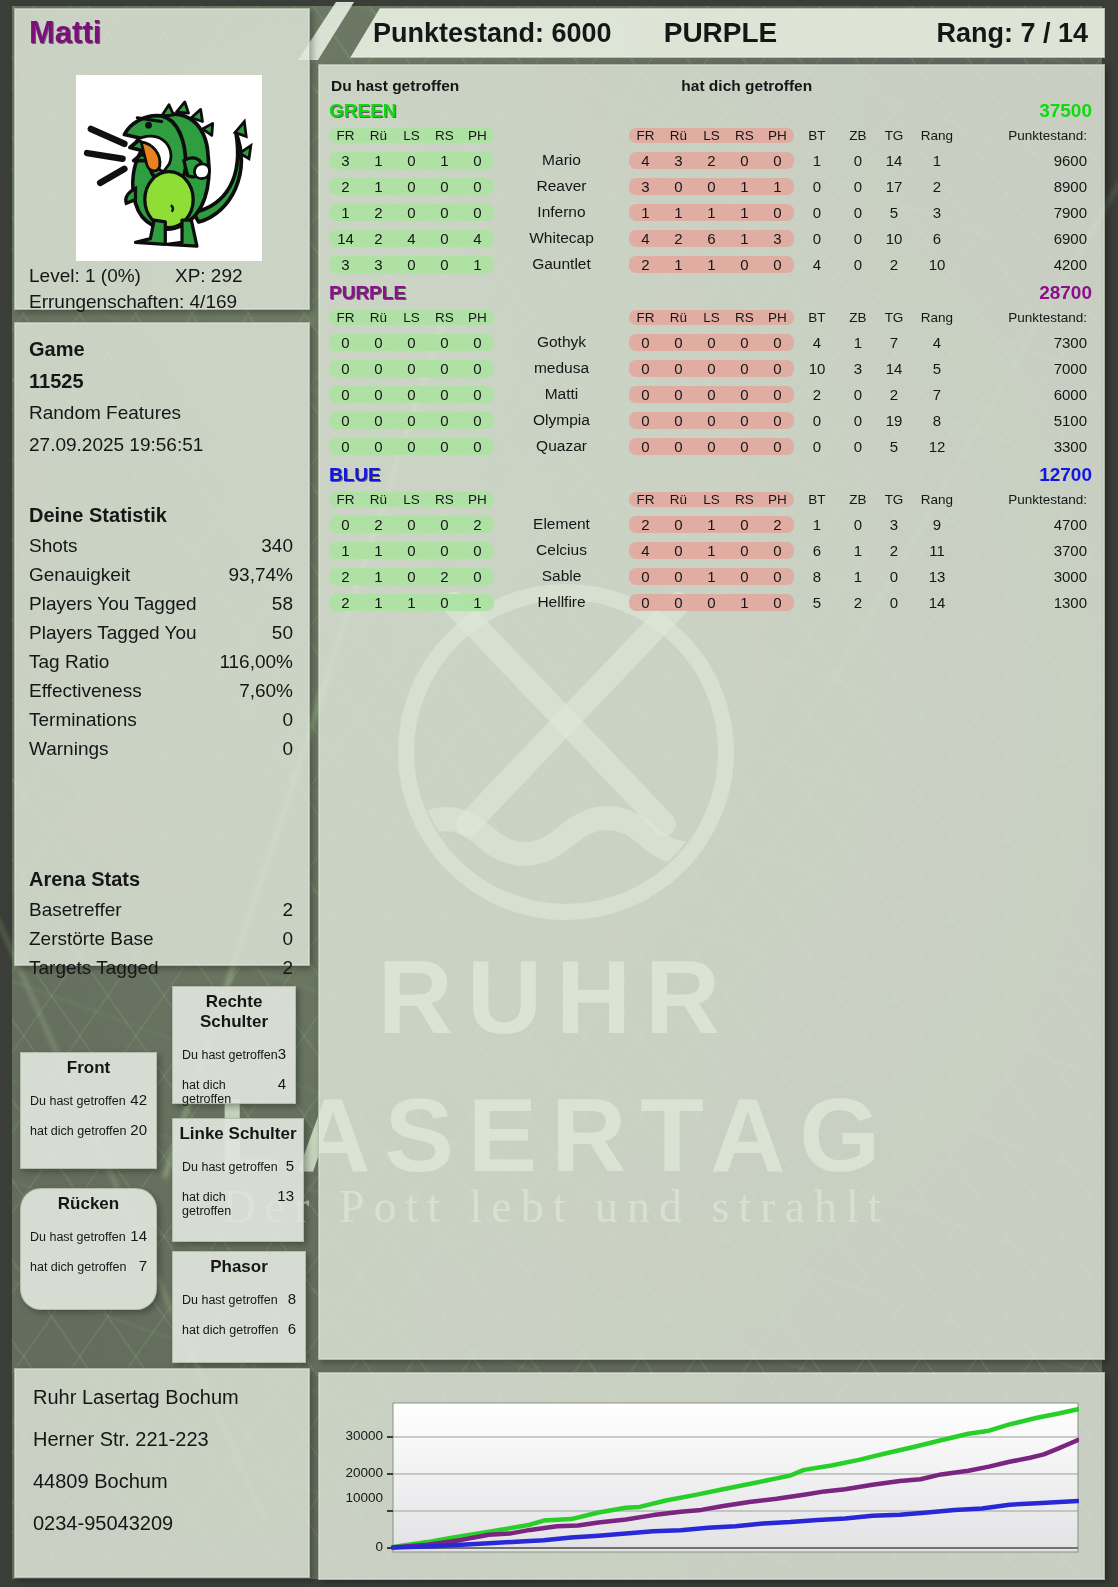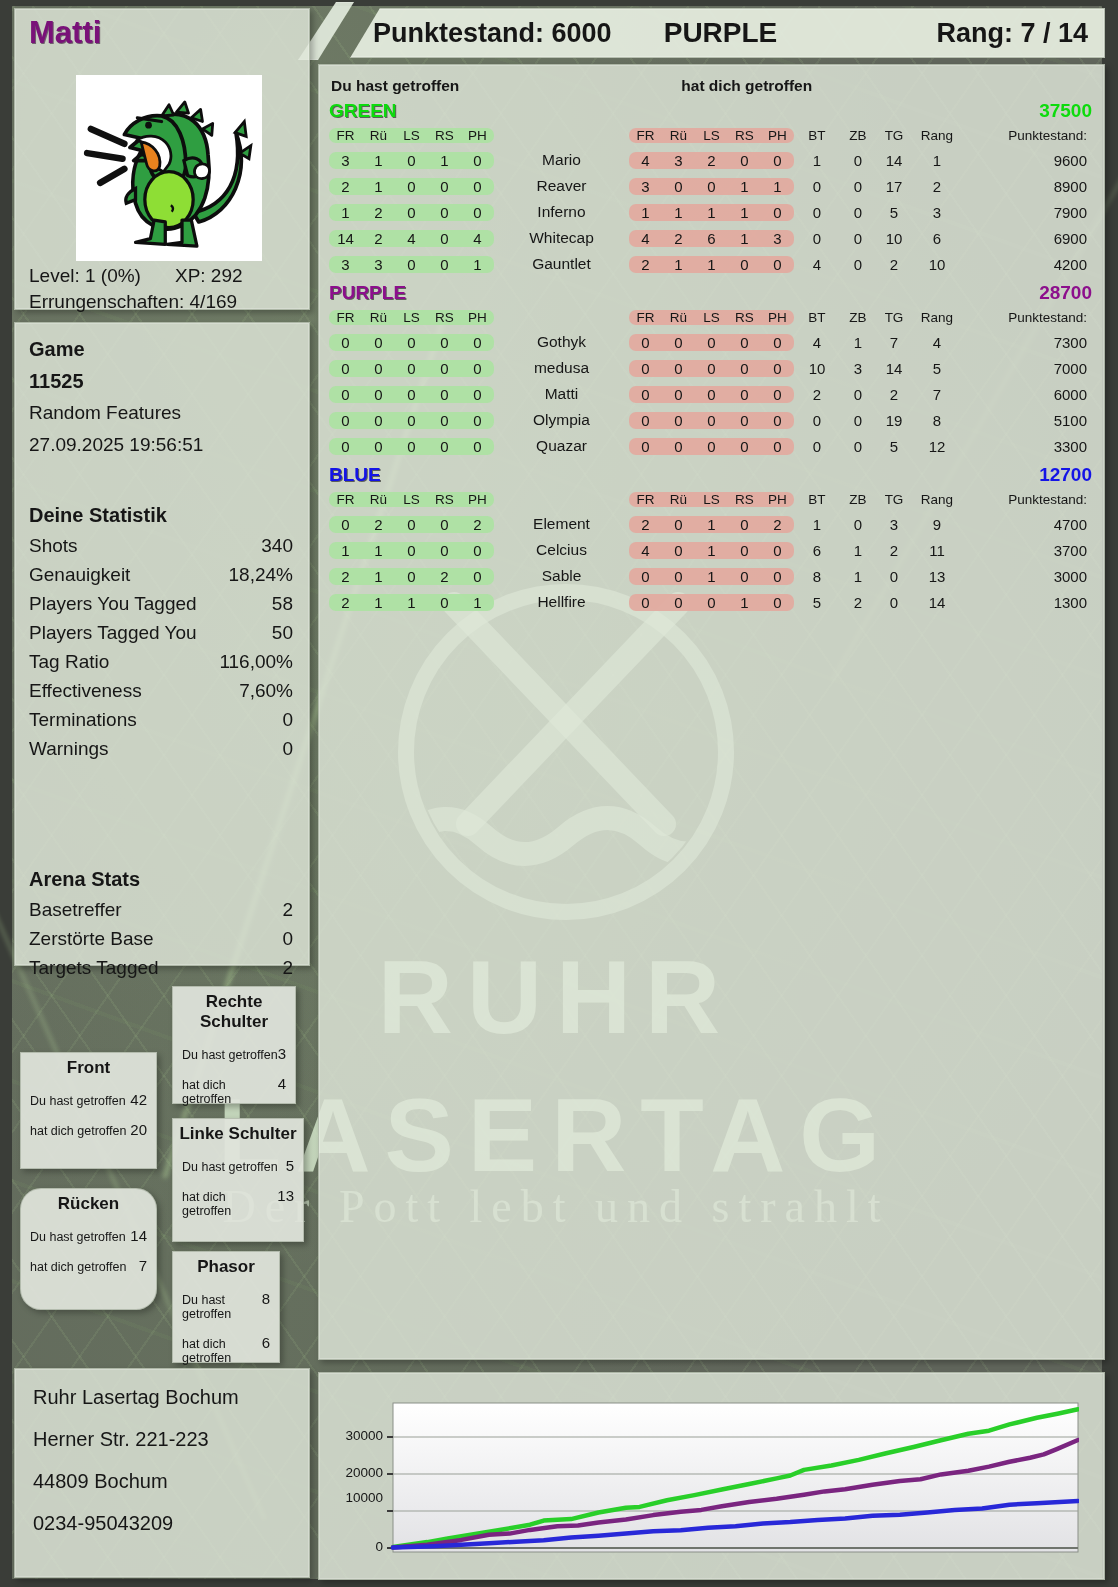--- a/index.html
+++ b/index.html
@@ -64,21 +64,21 @@
   .zone{position:absolute;z-index:2;background:rgba(224,228,220,0.93);
         border:1px solid rgba(150,160,142,0.55);box-shadow:3px 3px 6px rgba(0,0,0,0.28);}
   .zone-title{text-align:center;font-weight:bold;font-size:17px;margin-top:5px;}
   .zone-row{display:flex;justify-content:space-between;align-items:baseline;padding:0 9px;margin-top:13px;}
   .zone-row .zl{font-size:12.5px;}
   .zone-row .zv{font-size:15px;}
   .z-front{left:20px;top:1052px;width:137px;height:117px;}
   .z-ruecken{left:20px;top:1188px;width:137px;height:122px;border-radius:21px;}
   .z-rechte{left:172px;top:986px;width:124px;height:118px;}
   .z-linke{left:172px;top:1118px;width:132px;height:124px;}
-  .z-phasor{left:172px;top:1251px;width:108px;height:112px;}
+  .z-phasor{left:172px;top:1251px;width:134px;height:112px;}
 
   
   .addr-panel{left:14px;top:1368px;width:296px;height:210px;font-size:20px;}
   .addr-panel div{position:absolute;left:18px;line-height:24px;}
 
   
   .main-panel{left:318px;top:64px;width:787px;height:1296px;}
   .cols-header{display:flex;font-weight:bold;font-size:15.5px;margin:12px 0 2px 12px;}
   .cols-header .c2{margin-left:222px;}
   .team-section{margin-top:4px;}
@@ -192,21 +192,21 @@
       <div style="line-height:32px;">Random Features</div>
       <div style="line-height:32px;">27.09.2025 19:56:51</div>
       <div class="stats-title">Deine Statistik</div>
       <div id="stat-rows">
           <div class="row-split">
             <span class="lbl">Shots</span>
             <span class="val">340</span>
           </div>
           <div class="row-split">
             <span class="lbl">Genauigkeit</span>
-            <span class="val">18,24%</span>
+            <span class="val">93,74%</span>
           </div>
           <div class="row-split">
             <span class="lbl">Players You Tagged</span>
             <span class="val">58</span>
           </div>
           <div class="row-split">
             <span class="lbl">Players Tagged You</span>
             <span class="val">50</span>
           </div>
           <div class="row-split">

